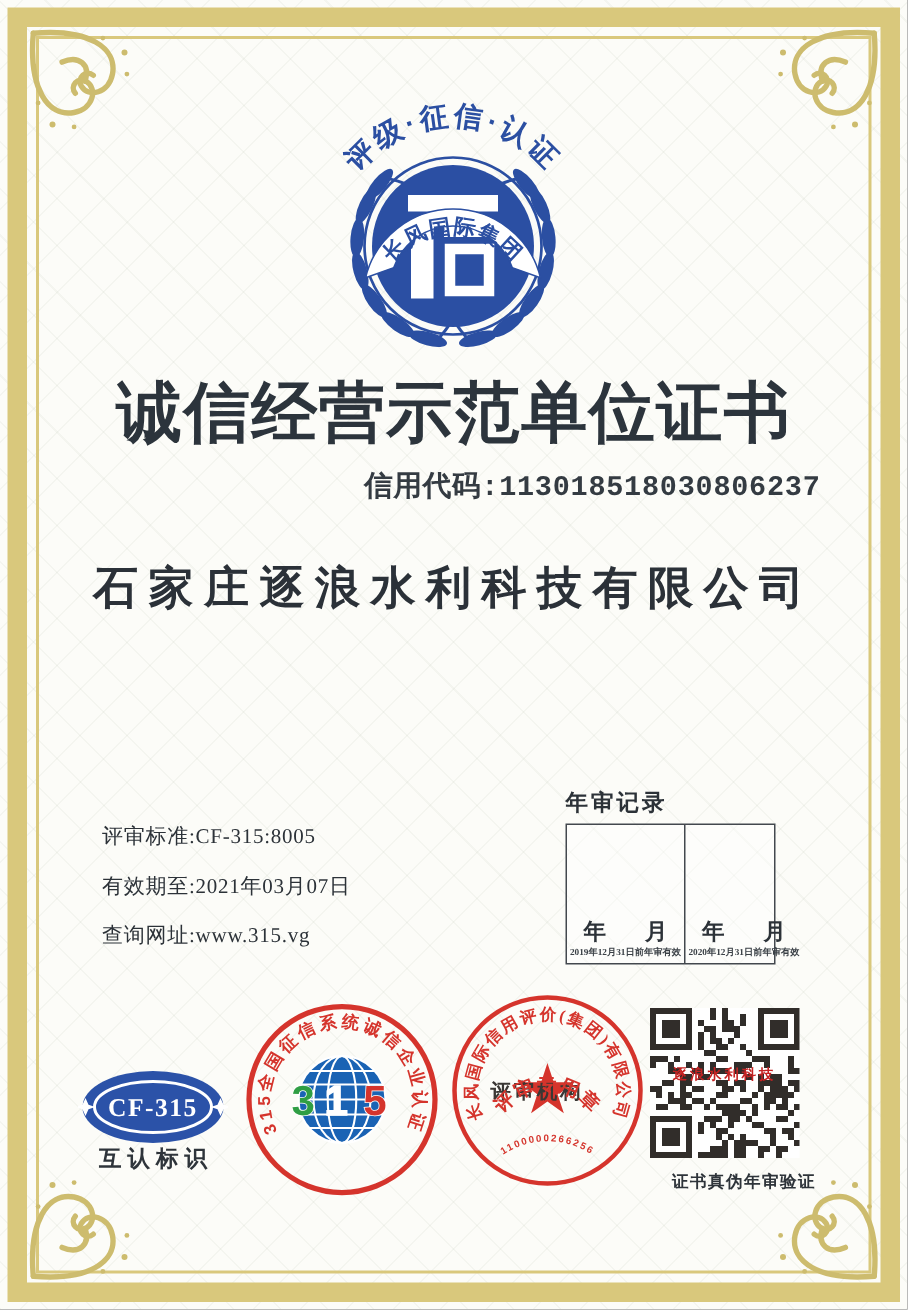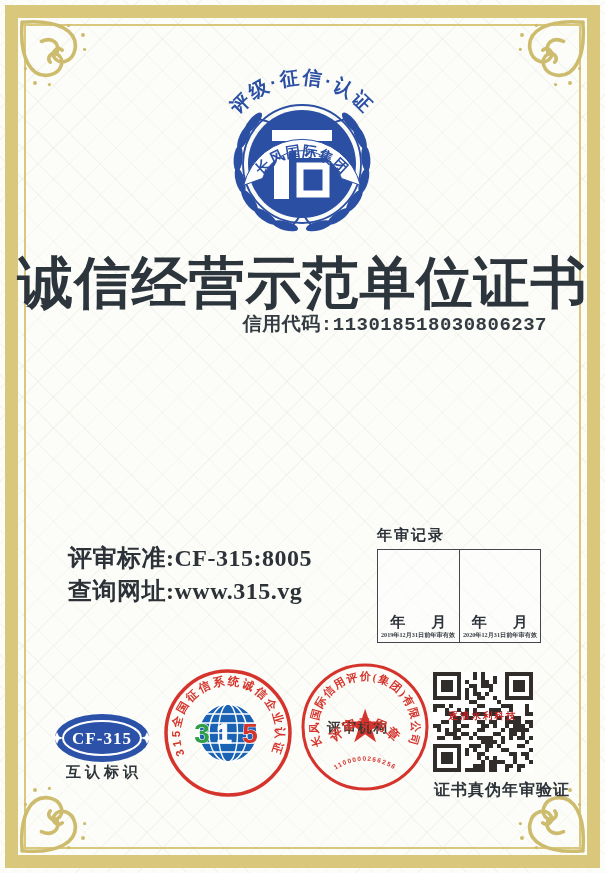--- a/index.html
+++ b/index.html
@@ -21,43 +21,43 @@
   .corner.tr{right:19px;top:19px;transform:scaleX(-1);}
   .corner.bl{left:19px;bottom:19px;transform:scaleY(-1);}
   .corner.br{right:19px;bottom:19px;transform:scale(-1,-1);}
 
   .emblem{position:absolute;left:202px;top:64px;width:200px;height:190px;}
   .emblem svg{overflow:visible;}
 
   .title{
     position:absolute;left:0;right:0;top:246px;text-align:center;
     font-family:"Liberation Sans", sans-serif;font-weight:900;
-    font-size:56px;letter-spacing:1px;color:#2c343c;white-space:nowrap;
+    font-size:44px;letter-spacing:1px;color:#2c343c;white-space:nowrap;
   }
   .credit-code{
     position:absolute;right:58px;top:311px;
     font-family:Liberation Mono, monospace;font-weight:700;
     font-size:19px;color:#343b42;letter-spacing:0.5px;
   }
   .company{
     position:absolute;left:0;right:0;top:372px;text-align:center;
     font-family:"Liberation Sans", sans-serif;font-weight:900;
     font-size:30px;letter-spacing:7px;color:#2b3138;white-space:nowrap;
   }
   .award{
     position:absolute;left:0;right:0;top:440px;text-align:center;
     font-weight:700;font-size:37px;letter-spacing:2px;color:#cd2a1e;white-space:nowrap;
   }
   .details{position:absolute;left:68px;top:542px;}
   .details .row{
-    height:33px;line-height:33px;font-weight:700;font-size:24px;
+    height:33px;line-height:33px;font-weight:400;font-size:14px;
     letter-spacing:0.5px;color:#2c3238;white-space:nowrap;
   }
 
-  .annual{position:absolute;left:377px;top:526px;width:164px;}
+  .annual{position:absolute;left:377px;top:526px;width:140px;}
   .annual .annual-title{font-weight:700;font-size:15px;letter-spacing:2px;color:#2c3238;margin-bottom:4px;}
   .annual .grid{display:flex;border:1.5px solid #43484e;height:92px;background:rgba(255,255,255,0.4);}
   .annual .cell{flex:1;display:flex;flex-direction:column;justify-content:flex-end;align-items:center;}
   .annual .cell + .cell{border-left:1.5px solid #43484e;}
   .annual .ym{display:flex;gap:26px;font-weight:700;font-size:15px;color:#2c3238;line-height:16px;}
   .annual .note{font-size:6.5px;font-weight:700;color:#3a4046;white-space:nowrap;transform:scale(0.95);margin:1px 0 2px;}
 
   .cf-seal{position:absolute;left:52px;top:712px;width:100px;height:52px;}
   .cf-caption{
     position:absolute;left:66px;top:763px;font-weight:700;font-size:15px;
@@ -67,22 +67,22 @@
   .star-seal{position:absolute;left:300px;top:664px;width:130px;height:130px;}
   .globe-seal svg,.star-seal svg{overflow:visible;}
 
   .qr-wrap{position:absolute;left:433px;top:672px;width:100px;height:100px;}
   .qr-wrap svg{width:100%;height:100%;shape-rendering:crispEdges;}
   .qr-overlay{
     position:absolute;left:0;right:0;top:38px;text-align:center;
     font-weight:700;font-size:9.5px;letter-spacing:2px;color:#c52222;white-space:nowrap;
   }
   .qr-caption{
-    position:absolute;left:434px;top:780px;width:110px;text-align:left;
-    font-weight:700;font-size:16px;letter-spacing:1px;color:#2e343a;white-space:nowrap;
+    position:absolute;left:434px;top:780px;width:110px;text-align:right;
+    font-weight:700;font-size:11px;letter-spacing:1px;color:#2e343a;white-space:nowrap;
   }
 </style>
 </head>
 <body>
 
 <svg width="0" height="0" style="position:absolute">
   <defs>
     <g id="corner-flourish" fill="none" stroke="#cdbc6e" stroke-width="4.5" stroke-linecap="round">
       <path d="M4,4 C50,0 74,16 70,38 C67,54 50,58 44,48 C40,41 48,34 54,39"></path>
       <path d="M4,4 C0,50 16,74 38,70 C54,67 58,50 48,44 C41,40 34,48 39,54"></path>
@@ -159,23 +159,25 @@
       <path d="M41.7,121.2 A60,60 0 0 1 158.3,121.2 L139.5,114.4 A42,42 0 0 0 60.5,114.4 Z" fill="#ffffff" stroke="#2b4fa2" stroke-width="1"></path>
       <path id="arcBanner" d="M52.9,122 A52,52 0 0 1 147.1,122" fill="none"></path>
       <text font-family="Liberation Sans, sans-serif" font-size="14.5" font-weight="bold" fill="#2b4fa2" letter-spacing="1">
         <textPath href="#arcBanner" startOffset="50%" text-anchor="middle">长风国际集团</textPath>
       </text>
     </svg>
   </div>
 
   <div class="title">诚信经营示范单位证书</div>
   <div class="credit-code">信用代码:113018518030806237</div>
+  <div class="company">石家庄逐浪水利科技有限公司</div>
 
   <div class="details">
     <div class="row">评审标准:CF-315:8005</div>
+    <div class="row">有效期至:2021年03月07日</div>
     <div class="row">查询网址:www.315.vg</div>
   </div>
 
   <div class="annual">
     <div class="annual-title">年审记录</div>
     <div class="grid">
       <div class="cell">
         <div class="ym">
           <span>年</span>
           <span>月</span>

